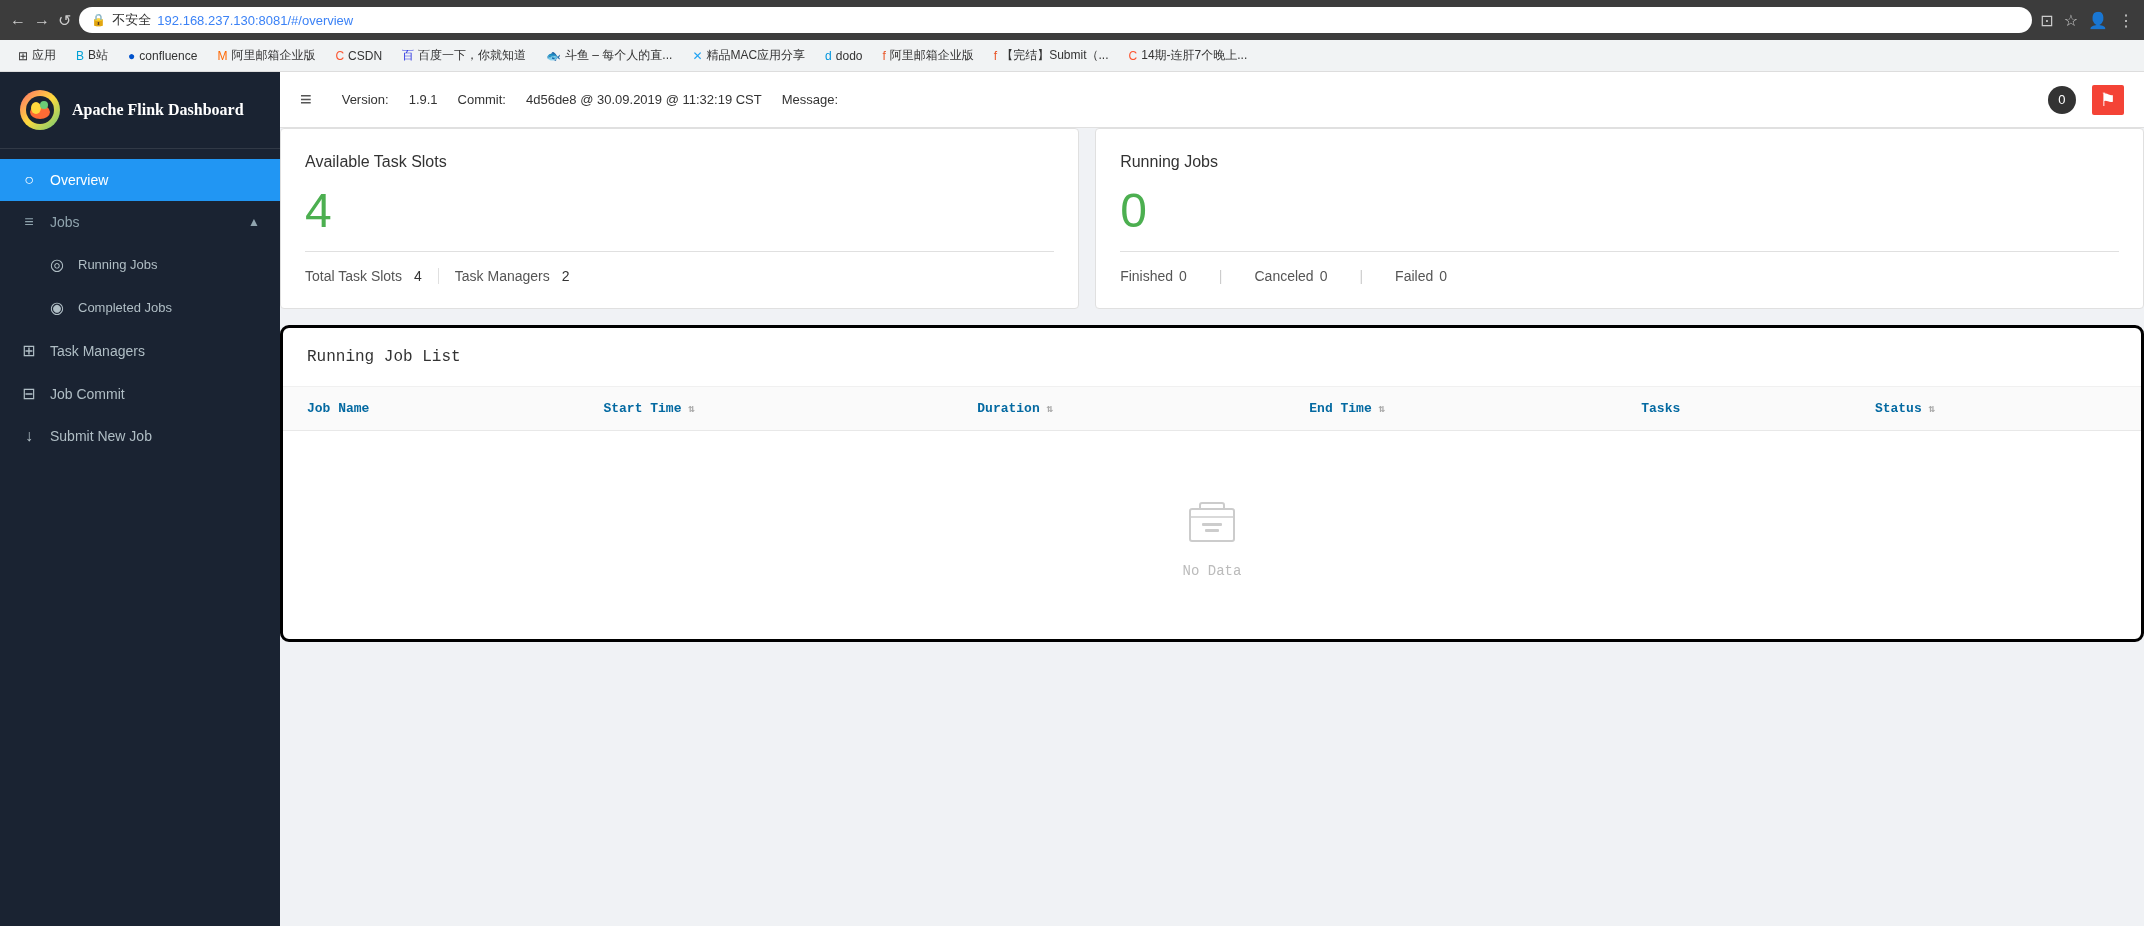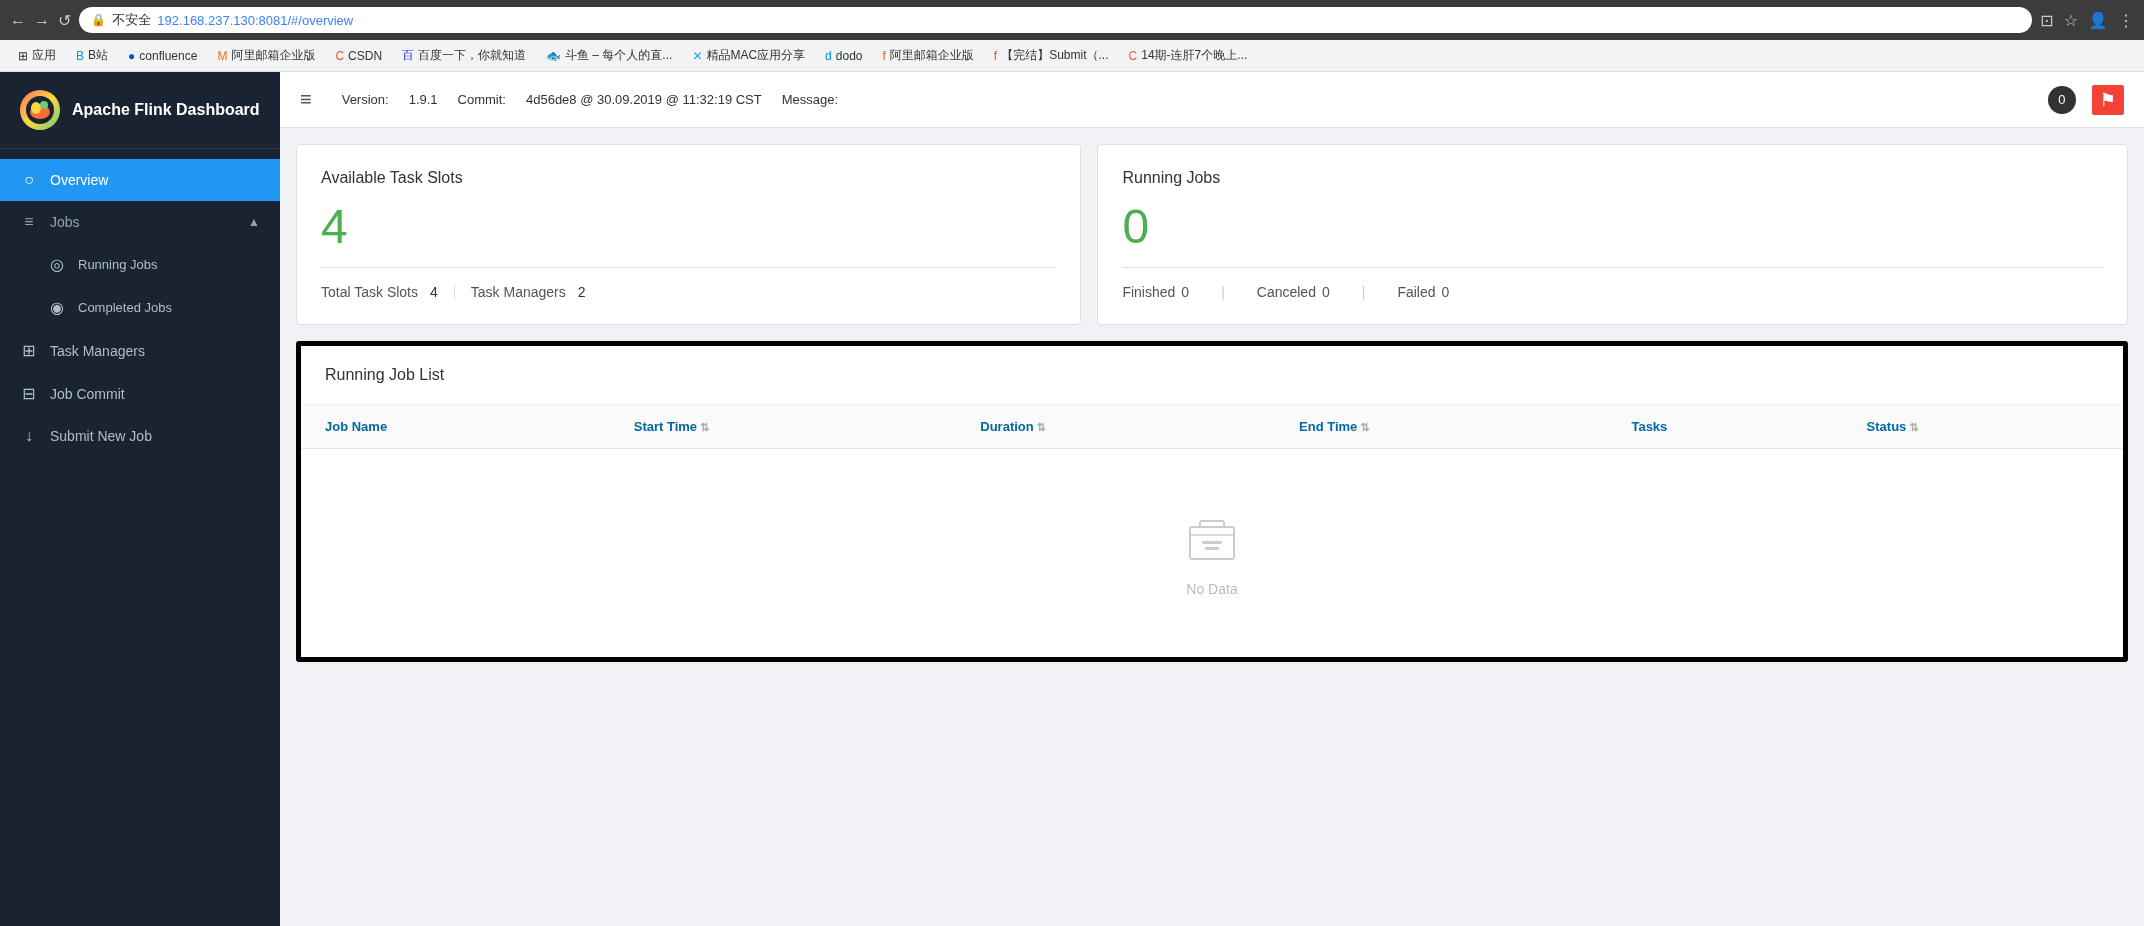--- a/index.html
+++ b/index.html
@@ -90,20 +90,21 @@
       border-radius: 50%;
       display: flex;
       align-items: center;
       justify-content: center;
       font-size: 20px;
     }
     .sidebar-logo-text {
       font-size: 16px;
       font-weight: 600;
       color: #fff;
+      font-family: Liberation Serif, serif;
     }
     .sidebar-nav { padding: 10px 0; }
     .sidebar-item {
       display: flex;
       align-items: center;
       gap: 12px;
       padding: 12px 20px;
       cursor: pointer;
       color: #b0bec5;
       transition: background 0.2s;
@@ -157,21 +158,20 @@
       padding: 4px 8px;
       cursor: pointer;
       font-size: 18px;
       border-radius: 2px;
     }
 
     
     .content-area {
       flex: 1;
       overflow-y: auto;
-      padding: 16px;
     }
 
     
     .cards-row {
       display: flex;
       gap: 16px;
       margin-bottom: 16px;
     }
     .card {
       background: #fff;
@@ -217,22 +217,23 @@
       margin-top: 16px;
       font-size: 14px;
       color: #555;
     }
     .card-right-stat { display: flex; gap: 6px; align-items: center; }
     .card-right-stat-sep { margin: 0 8px; color: #ccc; }
 
     
     .job-list-card {
       background: #fff;
-      border-radius: 3px;
-      border: 5px solid #000000;
+      border-radius: 9px;
+      border: 3px solid #000000;
+      font-family: Liberation Mono, monospace;
     }
     .job-list-header {
       padding: 20px 24px;
       font-size: 16px;
       font-weight: 500;
       color: #333;
       border-bottom: 1px solid #f0f0f0;
     }
     .job-list-table {
       width: 100%;

